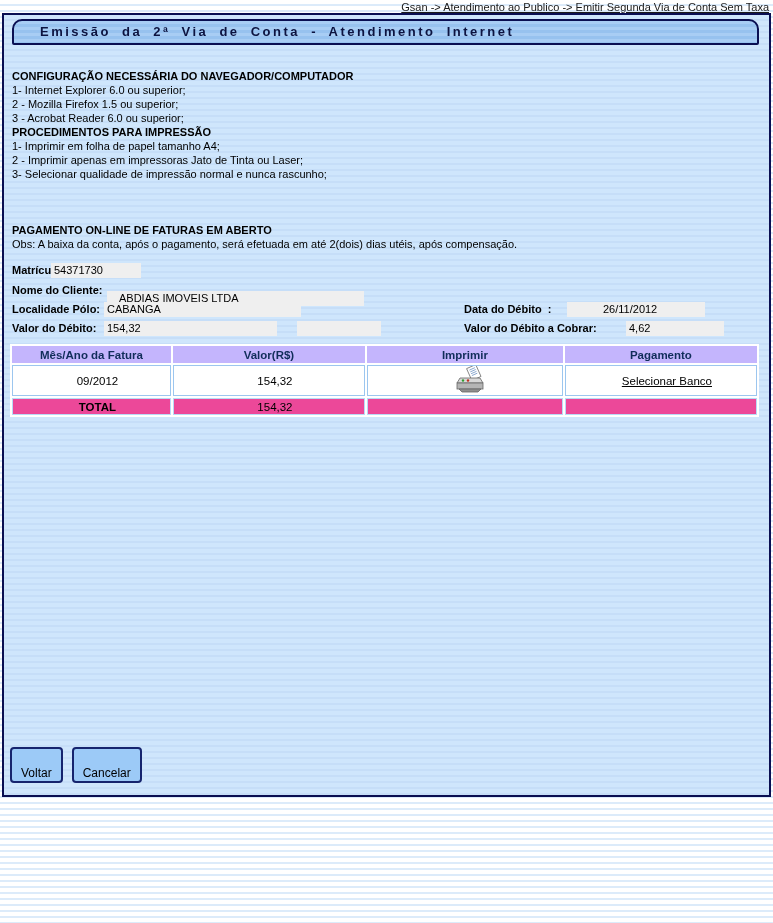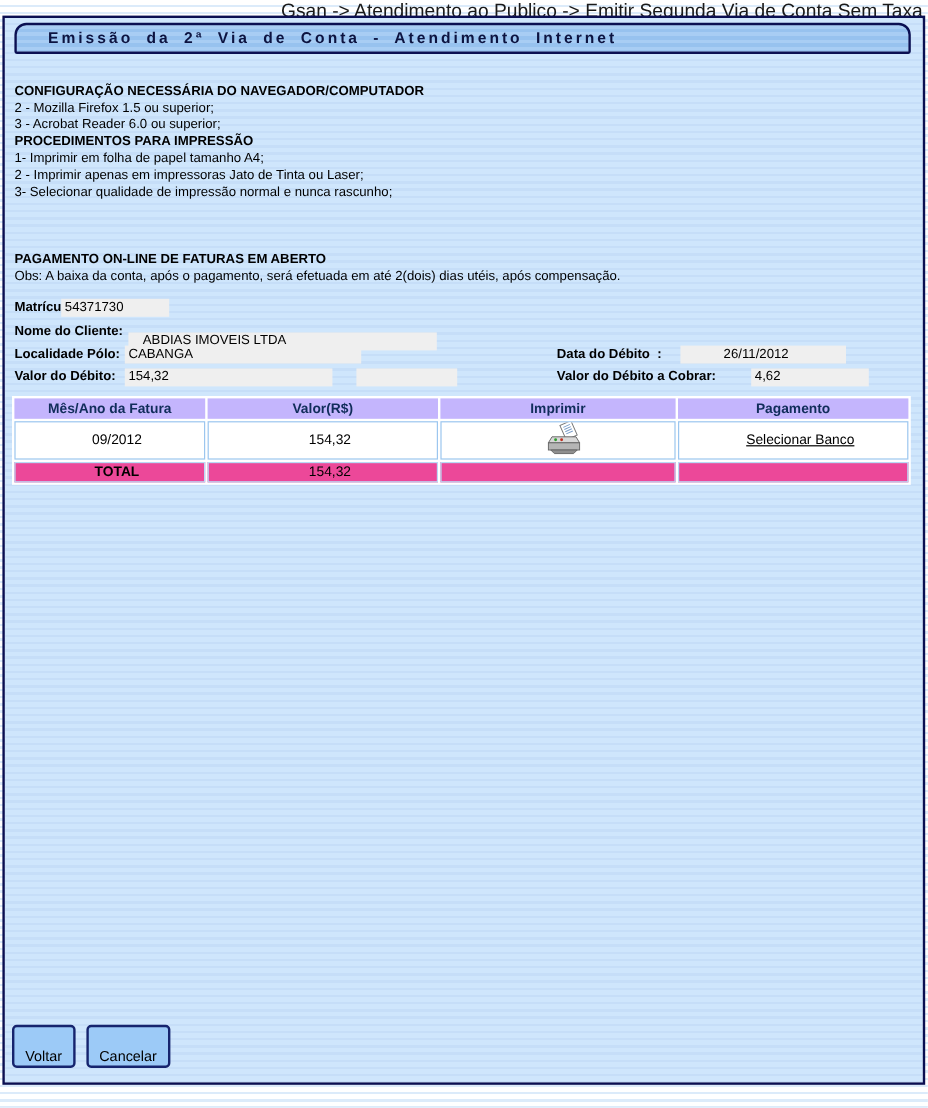--- a/index.html
+++ b/index.html
@@ -3,26 +3,26 @@
 <meta charset="utf-8">
 <style>
   * { margin: 0; padding: 0; box-sizing: border-box; }
   html, body {
     width: 773px; height: 923px;
     font-family: "Liberation Sans", sans-serif;
     background: repeating-linear-gradient(180deg, #ffffff 0px, #ffffff 4px, #dcebfa 4px, #dcebfa 6px);
   }
   .breadcrumb {
     position: absolute; top: 1px; right: 4px;
-    font-size: 16px; color: #1a1a1a;
+    font-size: 11px; color: #1a1a1a;
     text-decoration: underline; white-space: nowrap;
   }
   .main-box {
     position: absolute; top: 13px; left: 2px;
-    width: 769px; height: 891px;
+    width: 769px; height: 784px;
     border: 2px solid #0a0f52;
     background: repeating-linear-gradient(180deg, #cfe6fc 0px, #cfe6fc 4px, #c6def8 4px, #c6def8 6px);
   }
   .title-bar {
     margin: 4px 10px 0 8px; height: 26px;
     border: 2px solid #0a0f52;
     border-radius: 10px 10px 2px 2px;
     background: repeating-linear-gradient(180deg, #a8cdf4 0px, #a8cdf4 3px, #97c2ef 3px, #97c2ef 6px);
     line-height: 22px; padding-left: 26px;
     font-size: 13px; font-weight: bold; color: #0c1340;
@@ -67,20 +67,21 @@
 <body>
 
 <div class="breadcrumb">Gsan -&gt; Atendimento ao Publico -&gt; Emitir Segunda Via de Conta Sem Taxa</div>
 
 <div class="main-box">
 
   <div class="title-bar">Emissão da 2ª Via de Conta - Atendimento Internet</div>
 
   <div class="instructions">
     <div class="instr-heading">CONFIGURAÇÃO NECESSÁRIA DO NAVEGADOR/COMPUTADOR</div>
+    <div>1- Internet Explorer 6.0 ou superior;</div>
     <div>2 - Mozilla Firefox 1.5 ou superior;</div>
     <div>3 - Acrobat Reader 6.0 ou superior;</div>
     <div class="instr-heading">PROCEDIMENTOS PARA IMPRESSÃO</div>
     <div>1- Imprimir em folha de papel tamanho A4;</div>
     <div>2 - Imprimir apenas em impressoras Jato de Tinta ou Laser;</div>
     <div>3- Selecionar qualidade de impressão normal e nunca rascunho;</div>
   </div>
 
   <div class="payment-block">
     <div class="instr-heading">PAGAMENTO ON-LINE DE FATURAS EM ABERTO</div>

